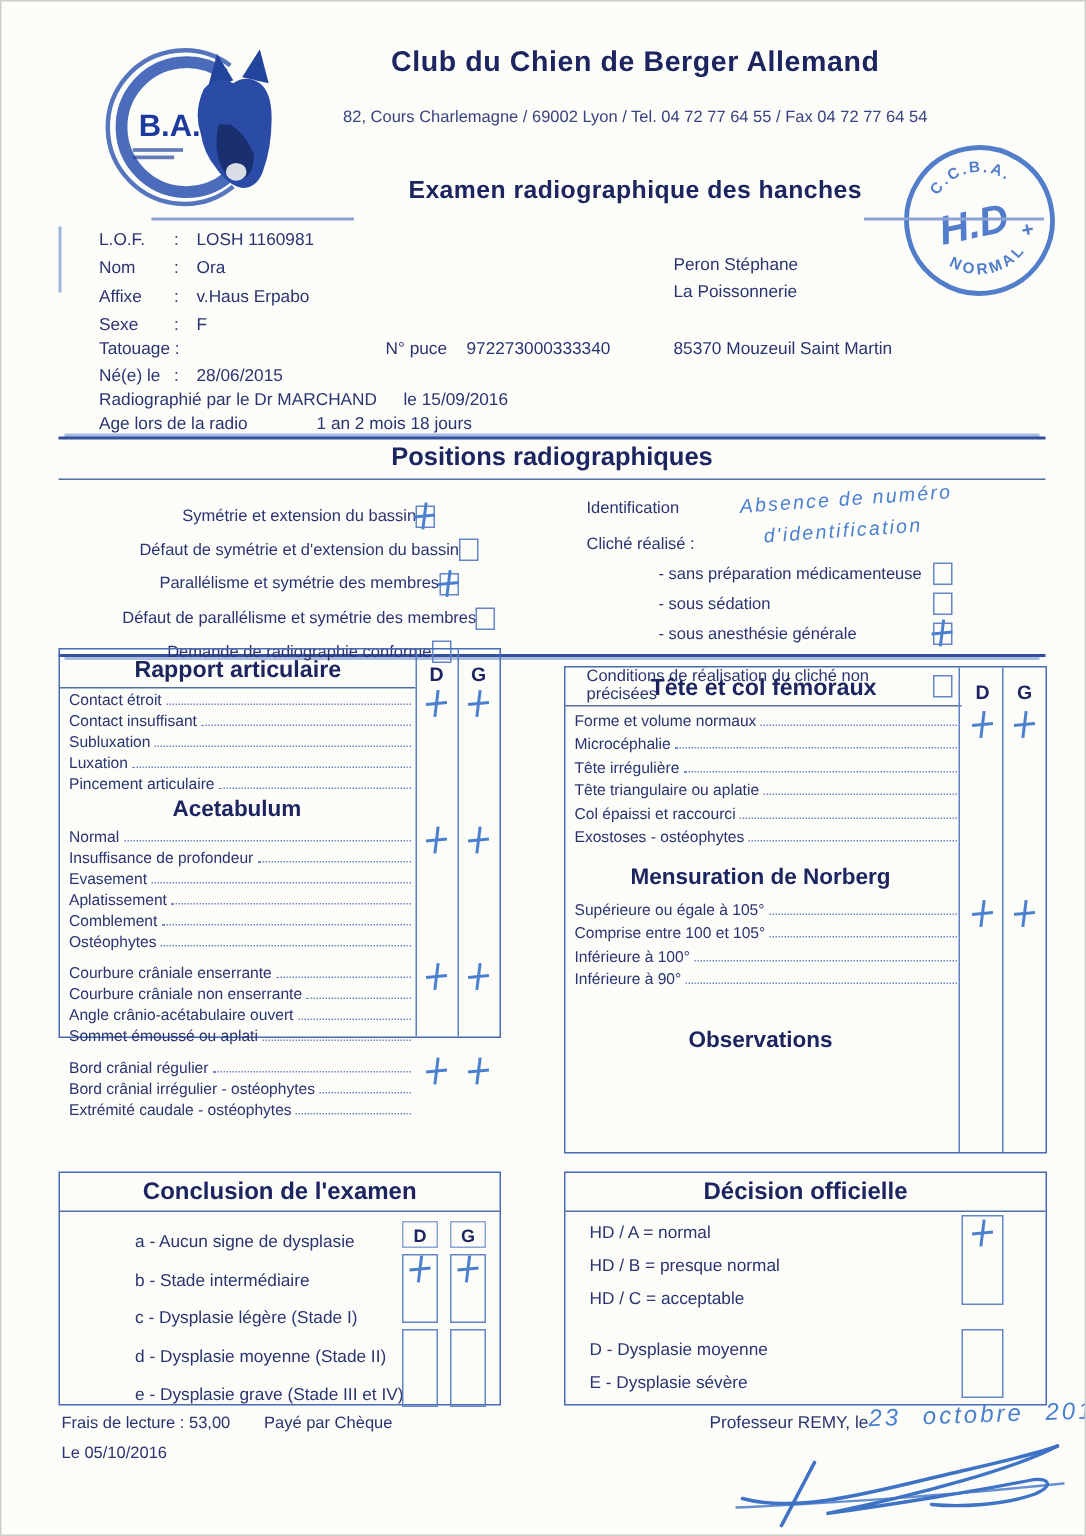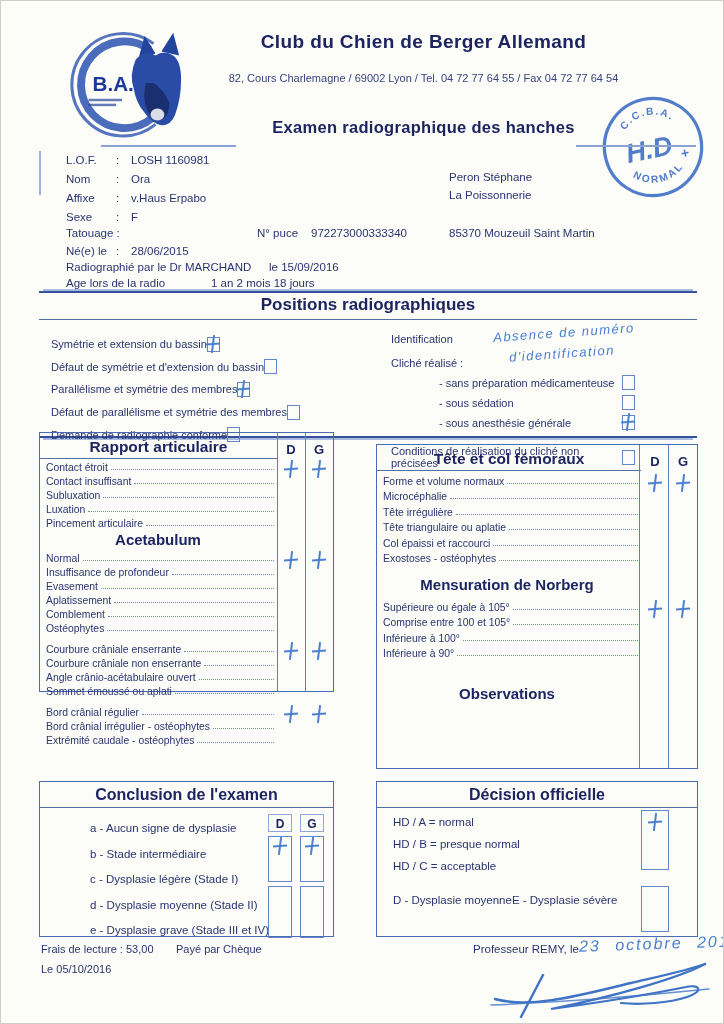--- a/index.html
+++ b/index.html
@@ -27,21 +27,21 @@
   .ilabel{width:50px}
   .icolon{width:15px}
   .abs{position:absolute;white-space:nowrap}
   
   .positions{position:absolute;left:38px;top:290px;width:658px;height:147px;
      border-top:2.5px solid #35509e;border-bottom:2.5px solid #35509e;
      box-shadow:0 -6px 0 -4px #aabbe0,0 6px 0 -4px #aabbe0}
   .ptitle{position:absolute;left:0;top:2px;width:100%;text-align:center;font-size:17px;
      font-weight:bold;color:var(--head);border-bottom:1.5px solid #51709f;padding-bottom:4px}
   .pleft{position:absolute;left:12px;top:40px;width:310px;display:flex;flex-direction:column}
-  .prow{display:flex;justify-content:flex-start;align-items:center;height:22.6px;font-size:11px}
+  .prow{display:flex;justify-content:center;align-items:center;height:22.6px;font-size:11px}
   .pbox{position:relative;width:13px;height:15px;border:1.5px solid var(--boxb);flex:none}
   .pbox .hx{left:-3px;top:-3px}
   .pright{position:absolute;left:352px;top:40px;width:300px;font-size:11px}
   .clitems{position:absolute;left:48px;top:42px;width:196px;display:flex;flex-direction:column;gap:5px}
   .clrow{display:flex;justify-content:space-between;align-items:center;height:15px}
   .condrow{position:absolute;left:0;top:112px;width:244px;display:flex;justify-content:space-between;align-items:center}
   .handnote{position:absolute;color:var(--hand);font-style:italic;font-size:13px;
      letter-spacing:1.5px;transform:rotate(-4deg);white-space:nowrap}
   
   .hx{position:absolute;width:16px;height:18px;pointer-events:none}
@@ -62,21 +62,21 @@
   .ccell{position:relative;width:28px;flex:none}
   .ccell .hx{left:6px;top:-13px}
   .tsubtitle{text-align:center;font-size:15px;font-weight:bold;color:var(--head);height:21px;line-height:21px}
   .tgap{height:7px}
   
   .cbl{position:absolute;border:1.5px solid var(--line)}
   .cbl-title{text-align:center;font-size:16px;font-weight:bold;color:var(--head);
      border-bottom:1.5px solid #51709f;height:26px;line-height:26px}
   .citems{position:absolute;left:50px;top:40px;display:flex;flex-direction:column;gap:13.5px;font-size:11.5px}
   .ditems{position:absolute;left:16px;top:34px;display:flex;flex-direction:column;gap:10px;font-size:11.5px}
-  .ditems2{position:absolute;left:16px;top:112px;display:flex;font-size:11.5px}
+  .ditems2{position:absolute;left:16px;top:112px;display:flex;flex-direction:column;gap:10px;font-size:11.5px}
   .cbox{position:relative;border:1.5px solid var(--boxb)}
   .dgcol{position:absolute;display:flex;gap:8px}
   .dgcol .col{display:flex;flex-direction:column;align-items:center;gap:4px}
   .dgletter{font-size:12px;font-weight:bold;color:var(--head);border:1px solid #8ea6d6;
      width:24px;height:18px;text-align:center;line-height:18px}
   
   .footer{position:absolute;left:0;top:938px;width:724px;font-size:11px}
   .handdate{color:var(--hand);font-style:italic;font-size:16px;letter-spacing:2px;
      word-spacing:8px;transform:rotate(-2deg);display:inline-block}
   .sig{position:absolute;left:480px;top:14px;width:240px;height:72px}

